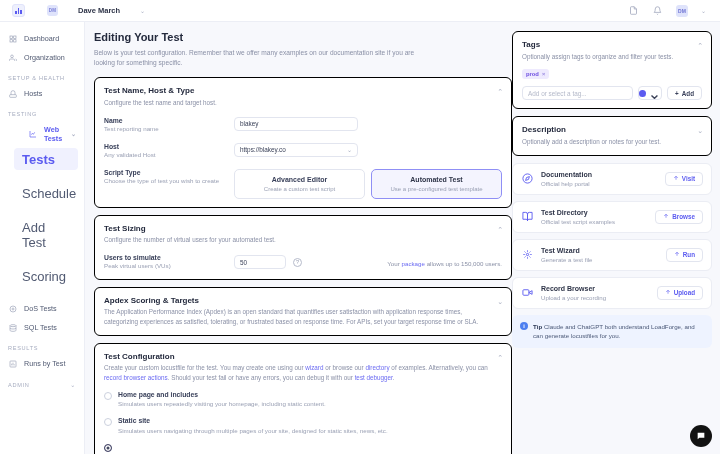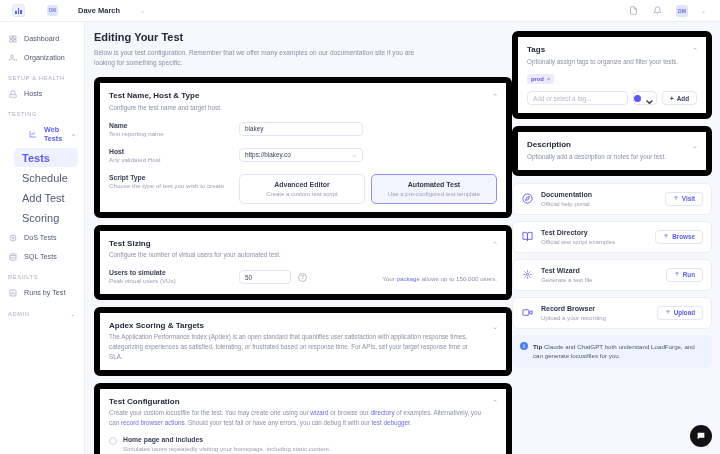--- a/index.html
+++ b/index.html
@@ -64,38 +64,38 @@
   .nav-item .ic { width: 10px; height: 10px; flex-shrink: 0; color: #9aa1b6; display:flex; align-items:center; justify-content:center;}
   .nav-item.active { color: #5b5bf0; font-weight: bold; margin-left: 20px; }
   .nav-item.active .ic { color: #5b5bf0; }
   .nav-caret { margin-left: auto; font-size: 6px; color: #aab0c4; }
   .nav-group {
     font-size: 5.6px; letter-spacing: .7px; color: #a7adc0;
     padding: 8px 8px 3px 8px; text-transform: uppercase;
     display: flex; align-items: center;
   }
   .sub-item {
-    margin: 1px 6px 1px 14px; padding: 3.5px 8px; border-radius: 4px;
-    font-size: 11px; color: #515a72; cursor: pointer;
+    margin: 1px 6px 12px 14px; padding: 3.5px 8px; border-radius: 4px;
+    font-size: 13px; color: #515a72; cursor: pointer;
   }
   .sub-item.sel { background: #f0f1fe; color: #5b5bf0; font-weight: bold; }
 
   
   .main {
     flex: 1; padding: 9px 8px 0 9px;
     display: flex; overflow: hidden;
   }
   .col-left { flex: 1; min-width: 0; }
   .col-right { width: 200px; flex-shrink: 0; }
 
   .page-title { font-size: 11px; font-weight: bold; color: #242a3d; margin-bottom: 5px; }
   .page-sub { font-size: 6.6px; color: #8a90a6; line-height: 1.55; margin-bottom: 9px; max-width: 340px; }
 
   .card {
-    background: #ffffff; border: 6px solid #000000; border-radius: 6px;
+    background: #ffffff; border: 1px solid #000000; border-radius: 6px;
     padding: 8px 9px; margin-bottom: 7px; position: relative;
   }
   .card-title { font-size: 8px; font-weight: bold; color: #242a3d; margin-bottom: 2.5px; }
   .card-desc { font-size: 6.3px; color: #8a90a6; line-height: 1.55; }
   .collapse {
     position: absolute; right: 8px; top: 10px; font-size: 7px; color: #a7adc0; cursor: pointer; line-height: 1;
   }
 
   .frow { display: flex; align-items: flex-start; margin-top: 9px; }
   .flabel { width: 130px; flex-shrink: 0; }

